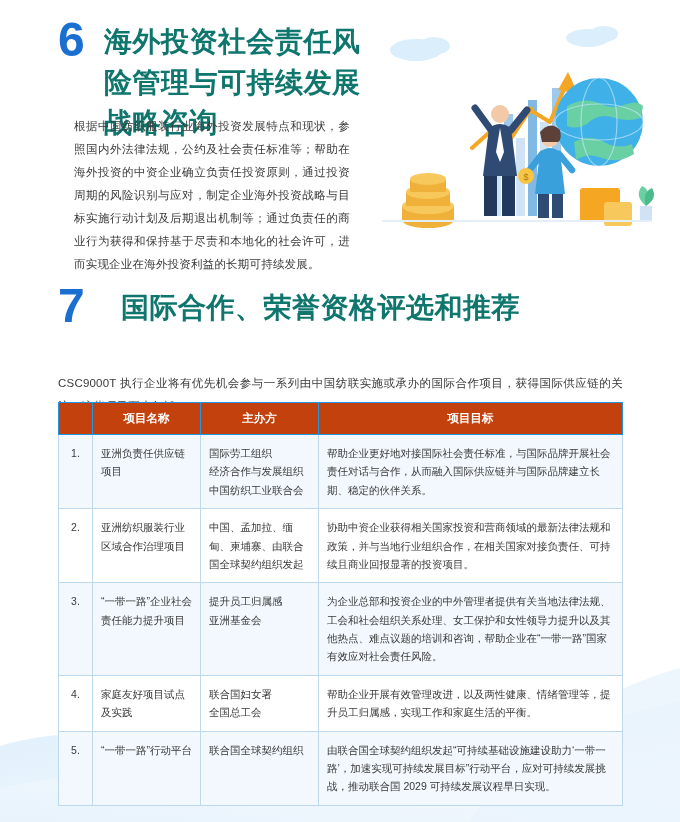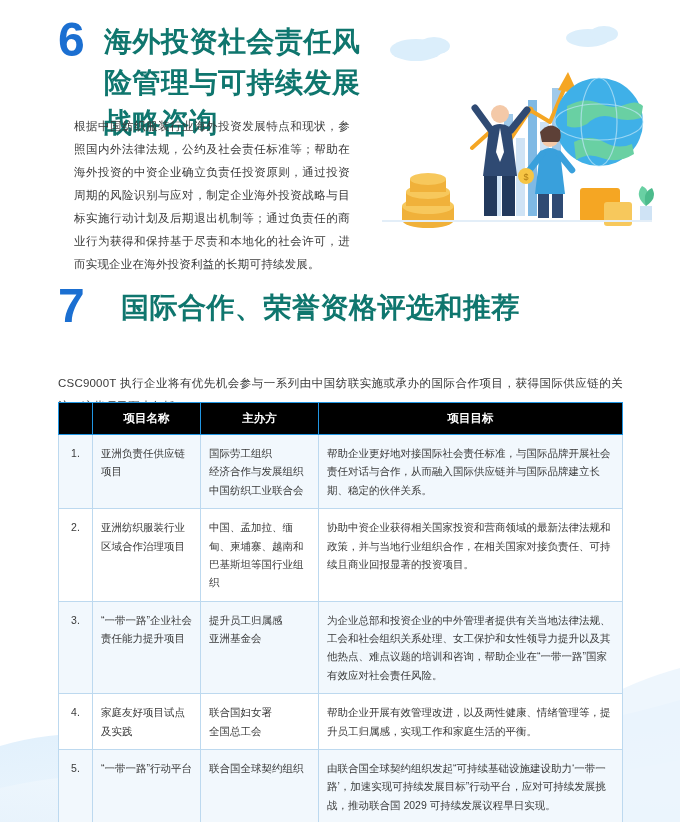--- a/index.html
+++ b/index.html
@@ -105,21 +105,21 @@
   
   table.coop {
     position: absolute;
     left: 58px;
     top: 402px;
     width: 565px;
     border-collapse: collapse;
     table-layout: fixed;
   }
   table.coop th {
-    background: #000000;
+    background: #c2410c;
     color: #ffffff;
     font-size: 11.5px;
     font-weight: bold;
     padding: 8px 6px;
     text-align: center;
     border: 1px solid #2196e3;
   }
   table.coop td {
     font-size: 10.5px;
     line-height: 1.75;
@@ -270,21 +270,21 @@
         <td class="c-idx">1.</td>
         <td class="c-name nowrap-title">亚洲负责任供应链项目</td>
         <td class="c-org nowrap-title">国际劳工组织
 经济合作与发展组织
 中国纺织工业联合会</td>
         <td class="c-goal">帮助企业更好地对接国际社会责任标准，与国际品牌开展社会责任对话与合作，从而融入国际供应链并与国际品牌建立长期、稳定的伙伴关系。</td>
       </tr>
       <tr class="row-plain">
         <td class="c-idx">2.</td>
         <td class="c-name nowrap-title">亚洲纺织服装行业区域合作治理项目</td>
-        <td class="c-org nowrap-title">中国、孟加拉、缅甸、柬埔寨、越南和巴基斯坦等国行业组织</td>
+        <td class="c-org nowrap-title">中国、孟加拉、缅甸、柬埔寨、由联合国全球契约组织发起</td>
         <td class="c-goal">协助中资企业获得相关国家投资和营商领域的最新法律法规和政策，并与当地行业组织合作，在相关国家对接负责任、可持续且商业回报显著的投资项目。</td>
       </tr>
       <tr class="row-alt">
         <td class="c-idx">3.</td>
         <td class="c-name nowrap-title">“一带一路”企业社会责任能力提升项目</td>
         <td class="c-org nowrap-title">提升员工归属感
 亚洲基金会</td>
         <td class="c-goal">为企业总部和投资企业的中外管理者提供有关当地法律法规、工会和社会组织关系处理、女工保护和女性领导力提升以及其他热点、难点议题的培训和咨询，帮助企业在“一带一路”国家有效应对社会责任风险。</td>
       </tr>
       <tr class="row-plain">

